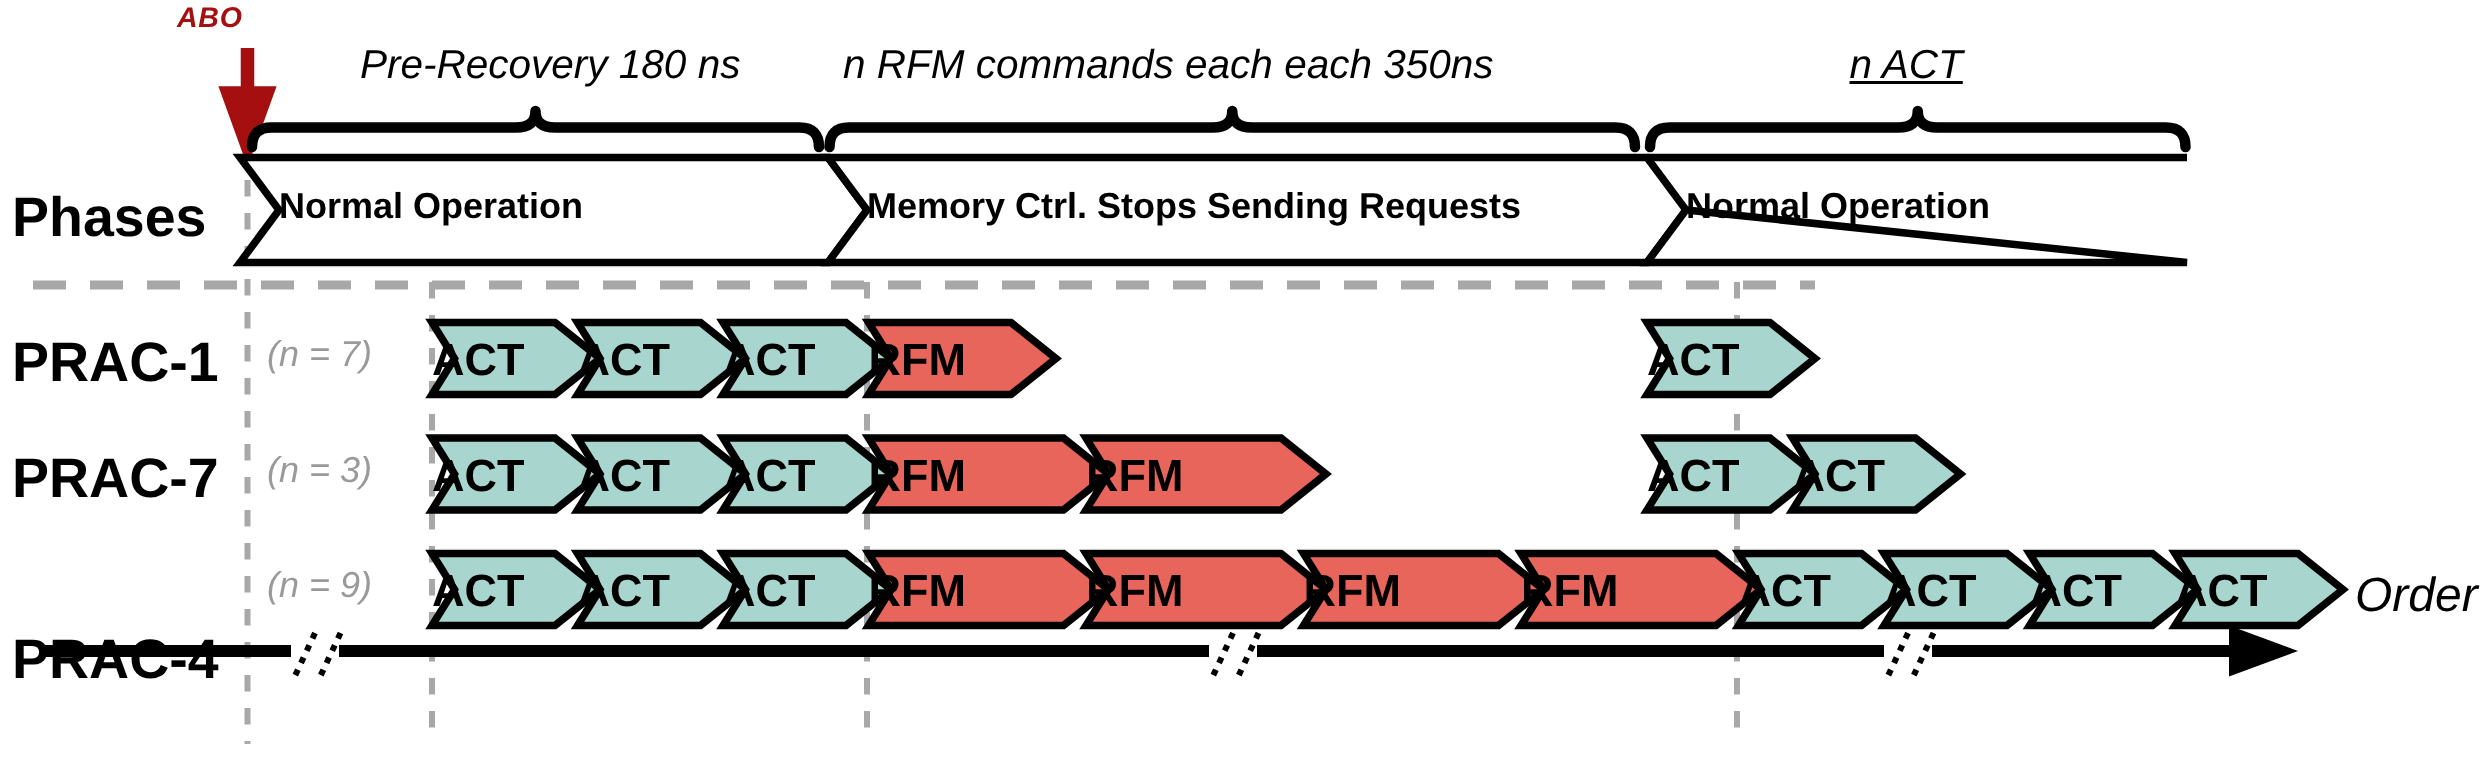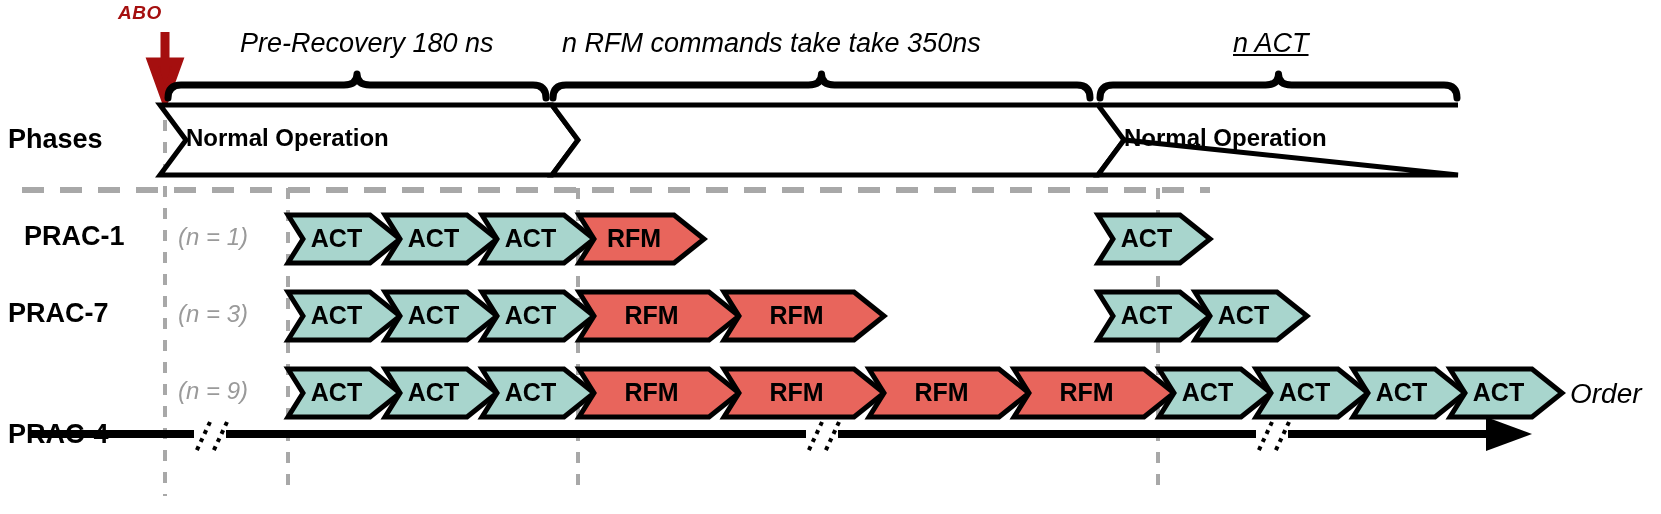--- a/index.html
+++ b/index.html
@@ -6,28 +6,28 @@
   body{width:1661px;height:514px;position:relative;
        font-family:"Liberation Sans",sans-serif;overflow:hidden;}
   .stage{position:absolute;inset:0;}
   svg.layer{position:absolute;left:0;top:0;width:1661px;height:514px;overflow:visible;}
   .txt{position:absolute;white-space:nowrap;}
 
   
   .abo-label{font-style:italic;font-weight:bold;font-size:19px;color:#a50f0f;
              left:118px;top:2px;letter-spacing:.5px;}
   .brace-label{font-style:italic;font-size:27px;color:#000;top:28px;}
-  .row-label{font-weight:bold;font-size:27px;color:#000;}
+  .row-label{font-weight:bold;font-size:37px;color:#000;}
   .n-label{font-style:italic;font-size:24px;color:#9a9a9a;}
   .phase-text{font-weight:bold;font-size:24px;color:#000;
               position:absolute;top:124px;text-align:left;}
-  .order-label{font-style:italic;font-size:28px;color:#000;left:1570px;top:378px;}
+  .order-label{font-style:italic;font-size:32px;color:#000;left:1570px;top:378px;}
 
-  .hexlabel{position:absolute;font-weight:bold;font-size:25px;color:#000;
-            text-align:center;pointer-events:none;}
+  .hexlabel{position:absolute;font-weight:bold;font-size:30px;color:#000;
+            text-align:left;pointer-events:none;}
 </style>
 </head>
 <body>
 
 <div class="stage">
 
   <svg class="layer" id="gfx" viewBox="0 0 1661 514">
       <line x1="165" y1="98" x2="165" y2="496" stroke="#a8a8a8" stroke-width="4" stroke-dasharray="11 11"></line>
       <line x1="288" y1="188" x2="288" y2="496" stroke="#a8a8a8" stroke-width="4" stroke-dasharray="11 11"></line>
       <line x1="578" y1="188" x2="578" y2="496" stroke="#a8a8a8" stroke-width="4" stroke-dasharray="11 11"></line>
@@ -72,30 +72,31 @@
       <line x1="822" y1="422" x2="808" y2="452" stroke="#000" stroke-width="4" stroke-dasharray="4 5"></line>
       <line x1="839" y1="422" x2="825" y2="452" stroke="#000" stroke-width="4" stroke-dasharray="4 5"></line>
       <rect x="1256" y="426" width="32" height="16" fill="#fff"></rect>
       <line x1="1272" y1="422" x2="1258" y2="452" stroke="#000" stroke-width="4" stroke-dasharray="4 5"></line>
       <line x1="1289" y1="422" x2="1275" y2="452" stroke="#000" stroke-width="4" stroke-dasharray="4 5"></line>
     </svg>
 
   <div class="txt abo-label">ABO</div>
 
   <div class="txt brace-label" id="bl0" style="left: 205px; top: 28px; margin-left: 35px;">Pre-Recovery 180 ns</div>
-  <div class="txt brace-label" id="bl1" style="left: 562px; top: 28px;">n RFM commands take take 350ns</div>
+  <div class="txt brace-label" id="bl1" style="left: 562px; top: 28px;">n RFM commands each each 350ns</div>
   <div class="txt brace-label" id="bl2" style="left: 1233px; top: 28px; text-decoration: underline;">n ACT</div>
 
   <div class="txt row-label" style="left:8px;top:124px;">Phases</div>
 
   <div class="phase-text" id="ph0" style="left: 186px; width: 366px;">Normal Operation</div>
+  <div class="phase-text" id="ph1" style="left: 578px; width: 520px;">Memory Ctrl. Stops Sending Requests</div>
   <div class="phase-text" id="ph2" style="left: 1124px; width: 334px;">Normal Operation</div>
 
-  <div class="txt row-label" id="rl0" style="left: 24px; top: 221px;">PRAC-1</div>
-  <div class="txt n-label" id="nl0" style="left: 178px; top: 223px;">(n = 1)</div>
+  <div class="txt row-label" id="rl0" style="left: 8px; top: 221px;">PRAC-1</div>
+  <div class="txt n-label" id="nl0" style="left: 178px; top: 223px;">(n = 7)</div>
 
   <div class="txt row-label" id="rl1" style="left: 8px; top: 298px;">PRAC-7</div>
   <div class="txt n-label" id="nl1" style="left: 178px; top: 300px;">(n = 3)</div>
 
   <div class="txt row-label" id="rl2" style="left: 8px; top: 375px; margin-top: 44px;">PRAC-4</div>
   <div class="txt n-label" id="nl2" style="left: 178px; top: 377px;">(n = 9)</div>
 
   <div class="txt order-label">Order</div>
 
   <div id="hexlabels">

